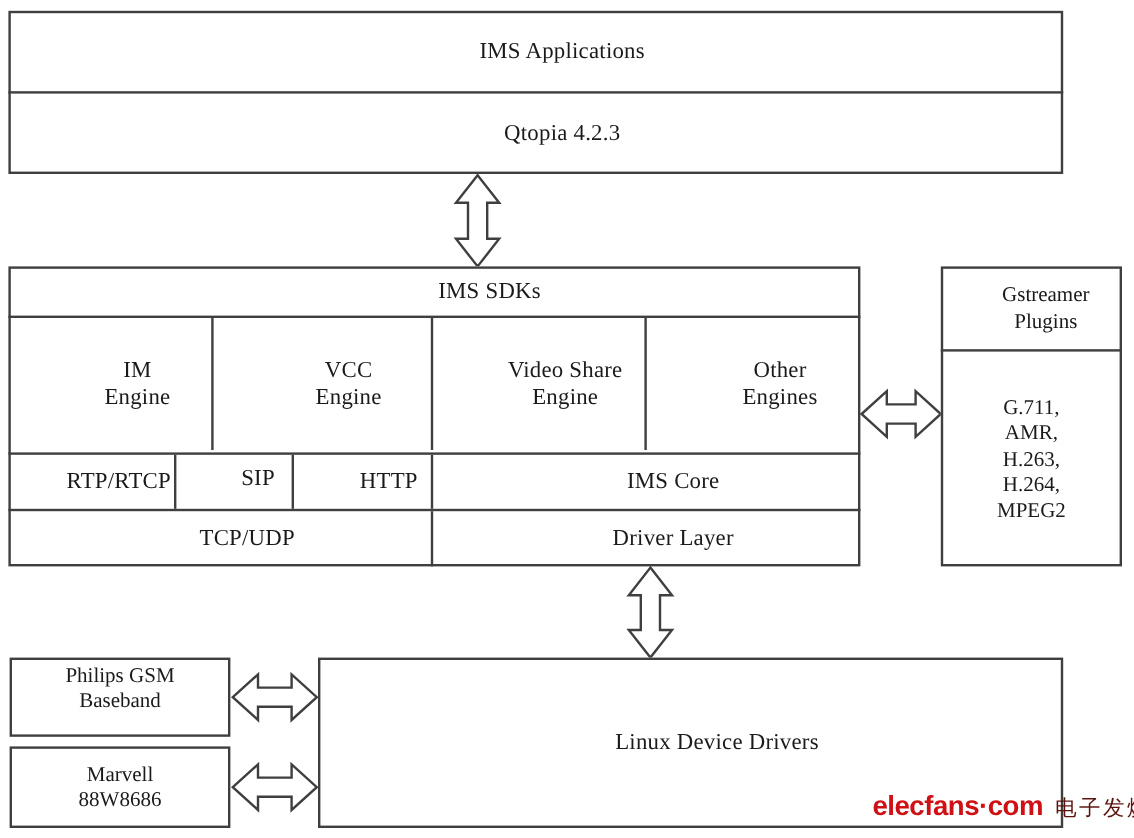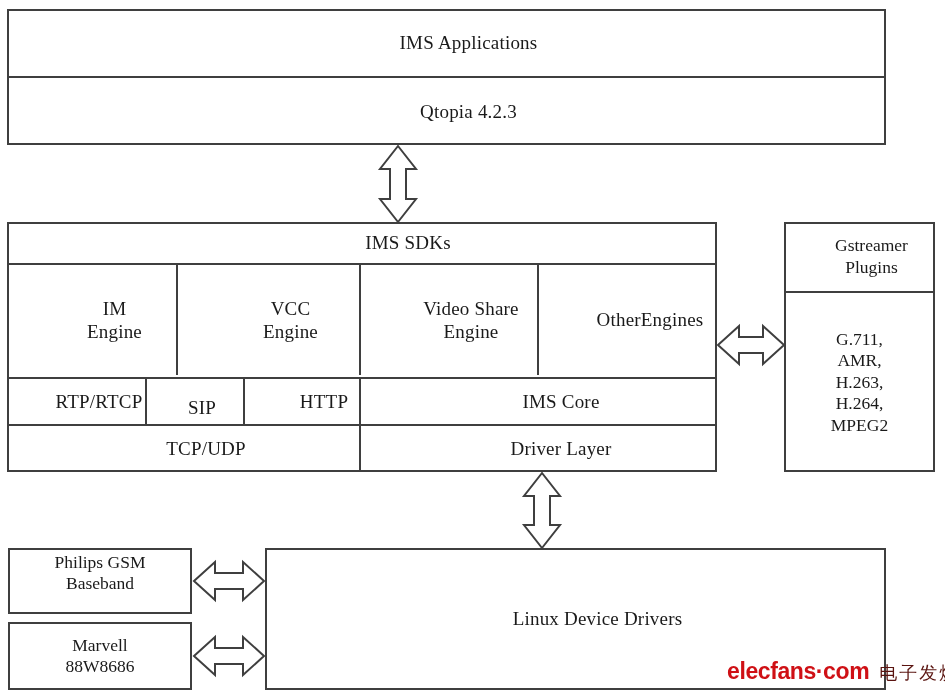--- a/index.html
+++ b/index.html
@@ -127,33 +127,33 @@
     <span>Engine</span>
   </div>
   <div class="rule-v" style="left:359px; top:265px; height:110px;"></div>
 
   <div class="cell label" style="left:361px; top:265px; width:176px; height:110px; flex-direction:column;">
     <span>Video Share</span>
     <span>Engine</span>
   </div>
   <div class="rule-v" style="left:537px; top:265px; height:110px;"></div>
 
-  <div class="cell label" style="left:539px; top:265px; width:178px; height:110px; ">
+  <div class="cell label" style="left:539px; top:265px; width:178px; height:110px; flex-direction:column;">
     <span>Other</span>
     <span>Engines</span>
   </div>
 
   <div class="rule-h" style="left:7px; top:377px; width:710px;"></div>
 
   <div class="cell label" style="left:9px; top:379px; width:136px; height:45px;">
     <span>RTP/RTCP</span>
   </div>
   <div class="rule-v" style="left:145px; top:379px; height:45px;"></div>
 
-  <div class="cell label" style="left:132px; top:379px; width:96px; height:40px;align-items:flex-end;">
+  <div class="cell label" style="left:145px; top:379px; width:96px; height:40px;">
     <span>SIP</span>
   </div>
   <div class="rule-v" style="left:243px; top:379px; height:45px;"></div>
 
   <div class="cell label" style="left:245px; top:379px; width:114px; height:45px;">
     <span>HTTP</span>
   </div>
   <div class="rule-v" style="left:359px; top:379px; height:45px;"></div>
 
   <div class="cell label" style="left:361px; top:379px; width:356px; height:45px;">

